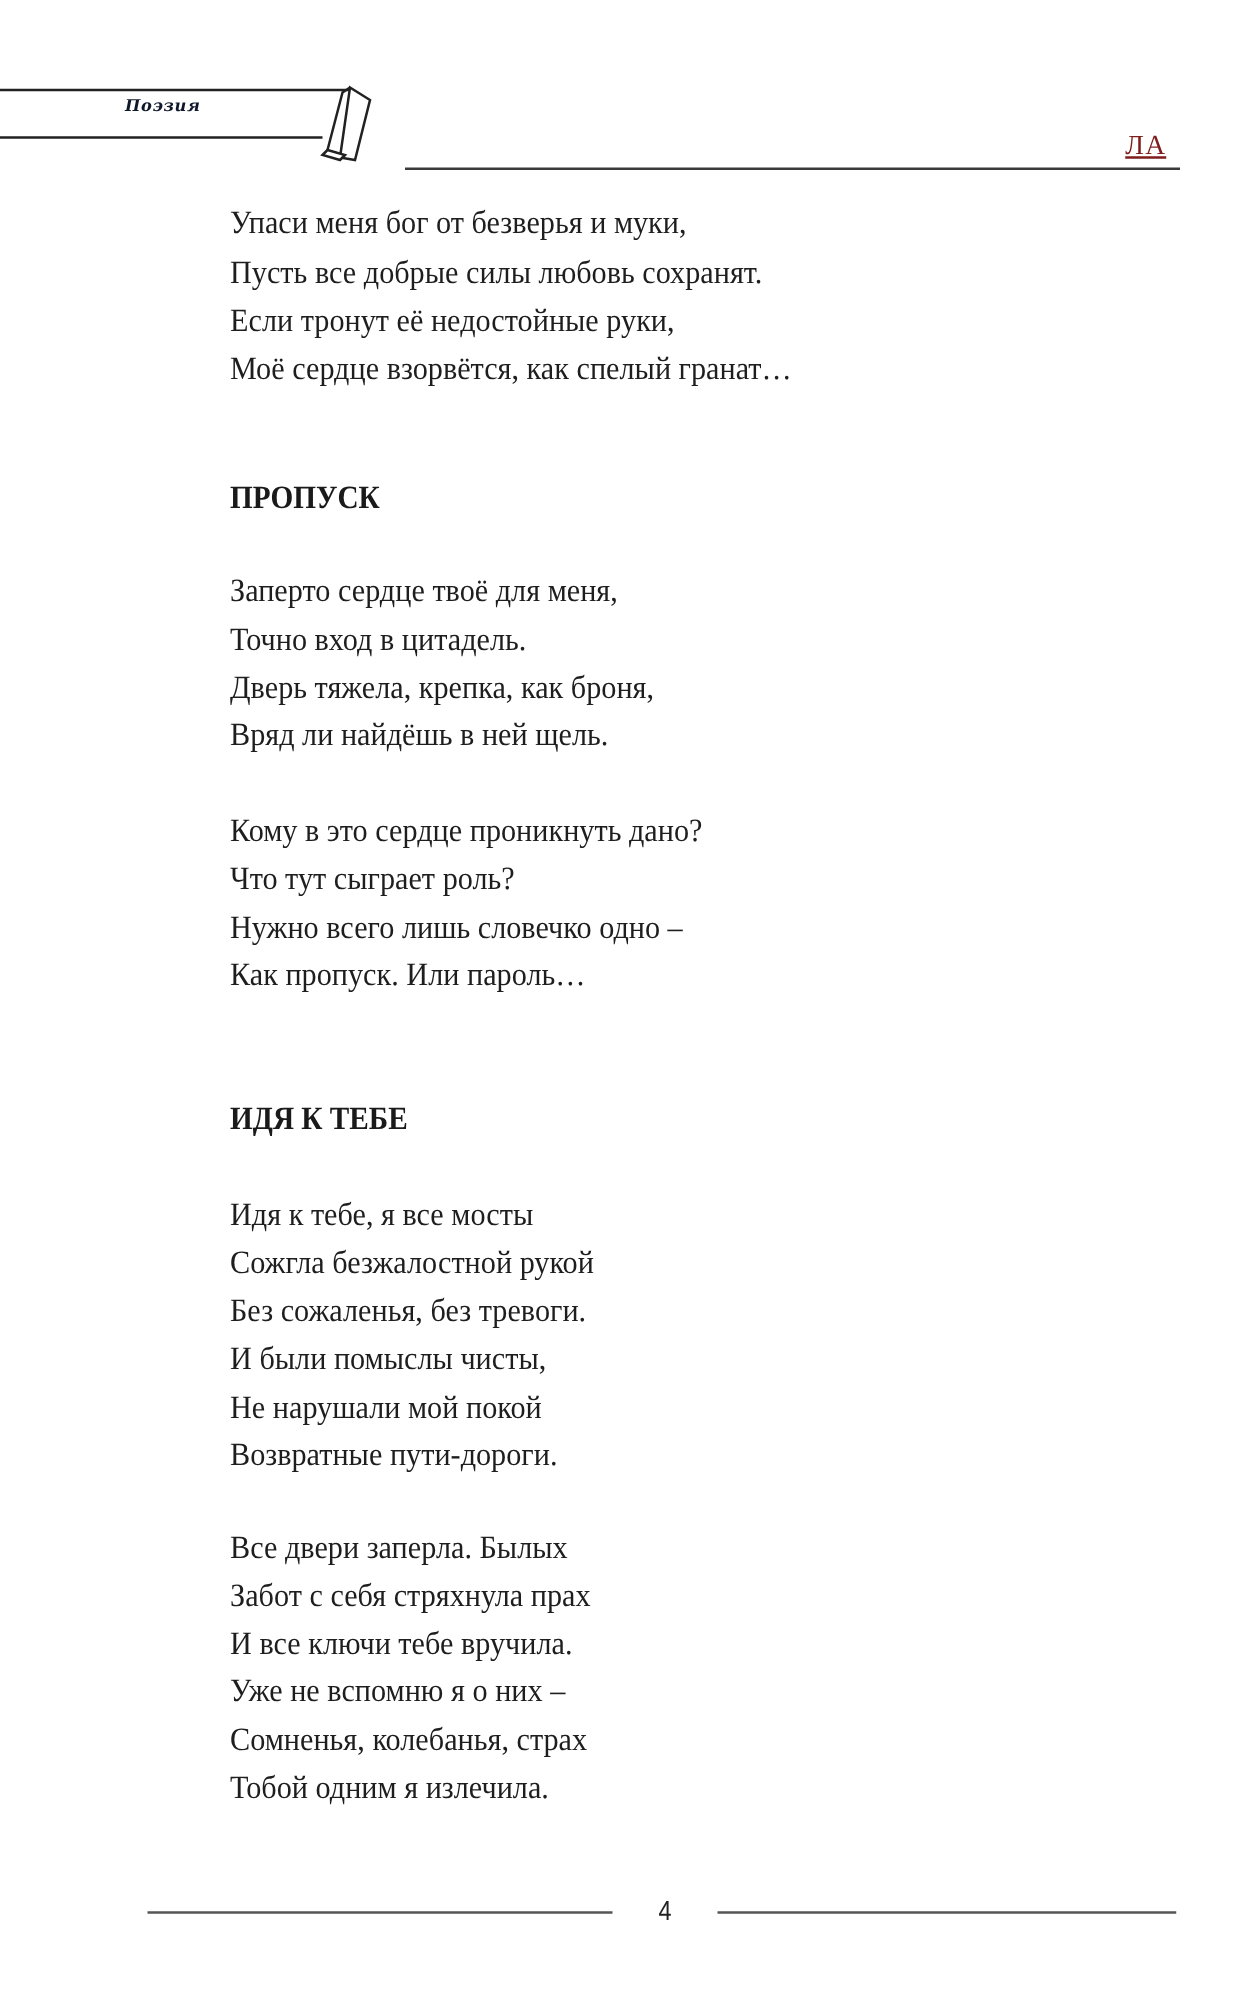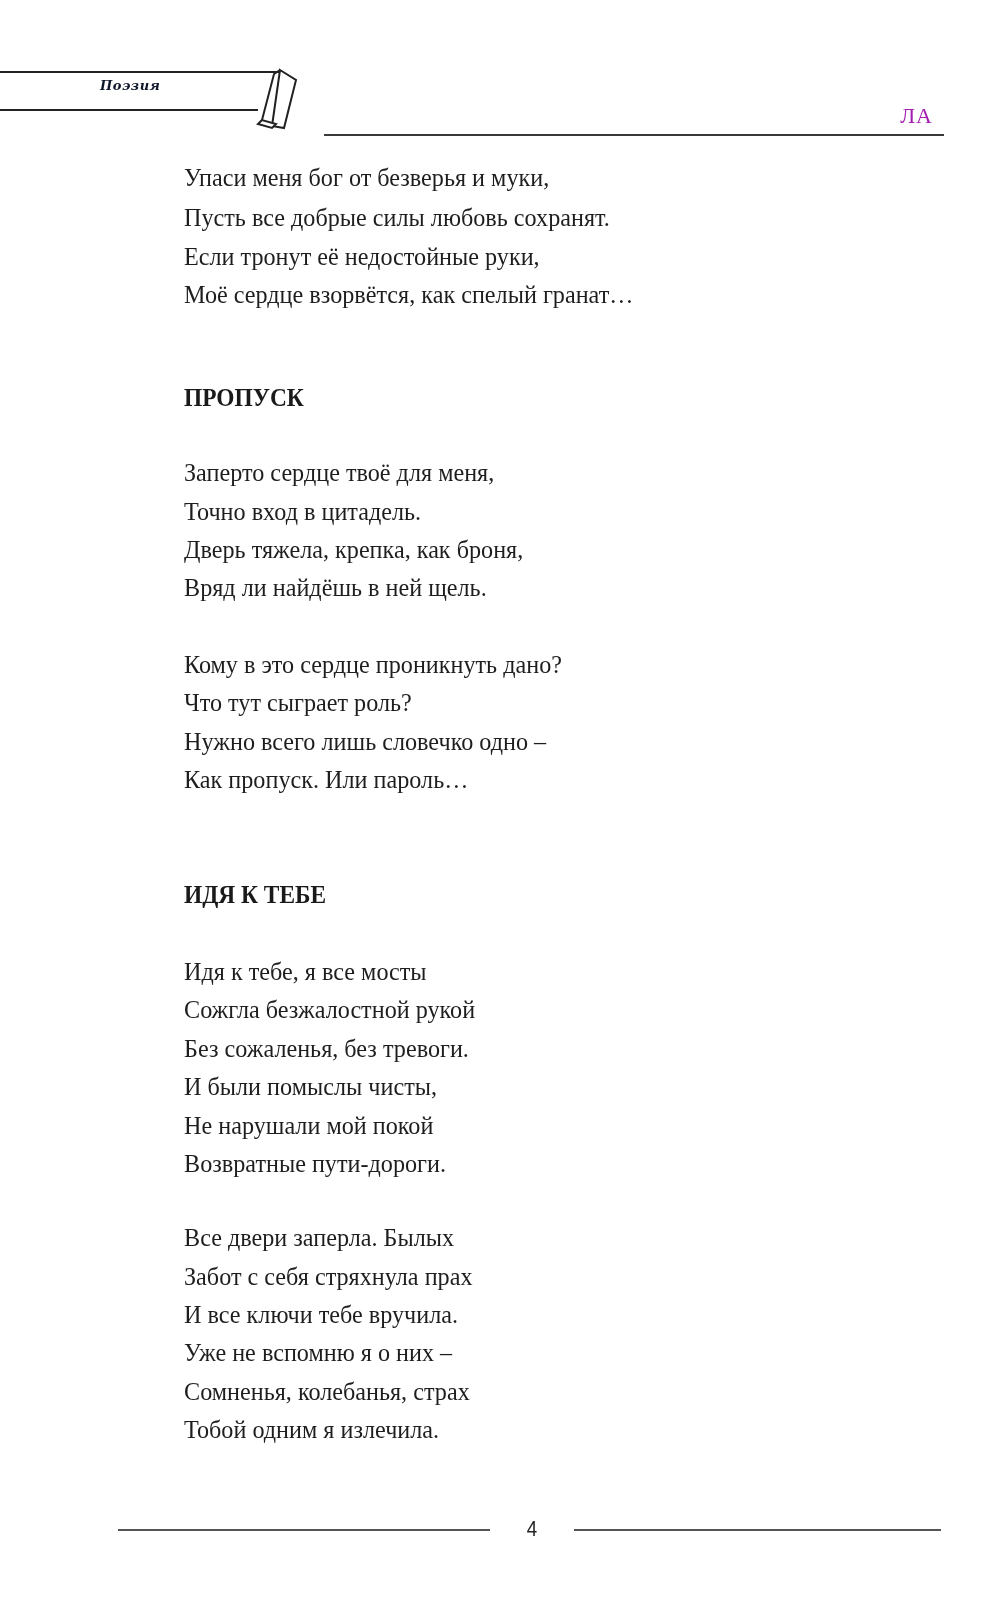--- a/index.html
+++ b/index.html
@@ -30,21 +30,22 @@
       font-weight: bold;
       font-size: 13px;
       letter-spacing: 0.5px;
       color: #0f172a;
     }
 
     .running-head {
       right: 58px; top: 103px;
       font-size: 22px;
       letter-spacing: 1px;
-      color: #a21caf;
+      color: #7f1d1d;
+      text-decoration: underline;
     }
     .header-rule {
       left: 324px; top: 134px; width: 620px; height: 0;
       border-top: 2px solid #3a3a3a;
     }
 
     .verse-line {
       position: absolute;
       left: 184px;
       font-size: 26px;

